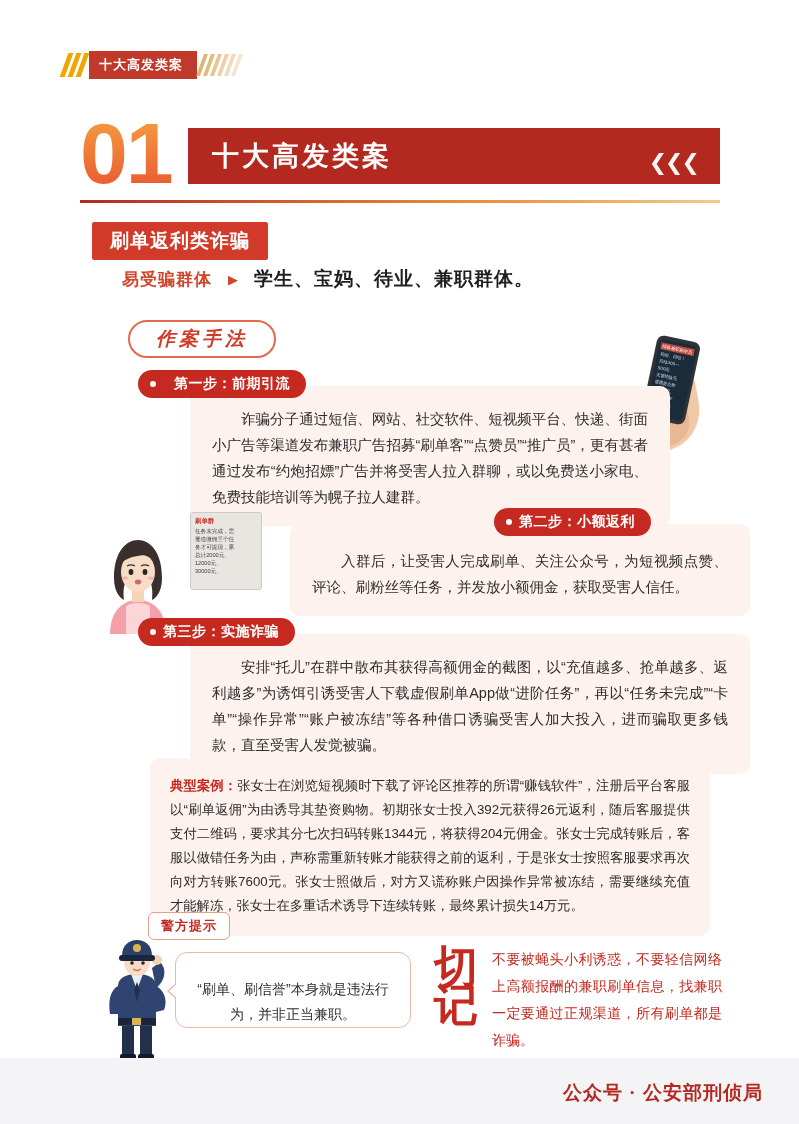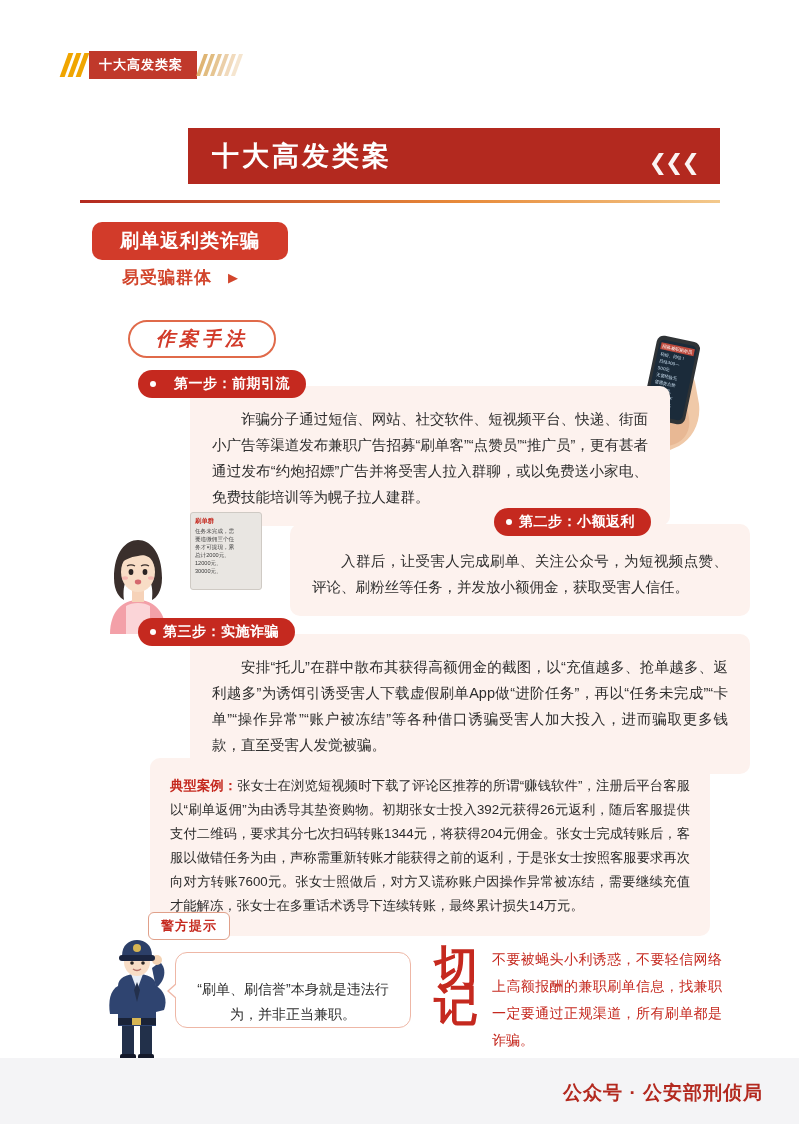--- a/index.html
+++ b/index.html
@@ -76,22 +76,22 @@
   }
   .chapter-underline {
     position:absolute; left:80px; top:200px; width:640px; height:3px;
     background: linear-gradient(90deg,#b3291f 0%, #e88b3a 60%, #f3c98c 100%);
   }
 
   
   .sec-tag {
     position:absolute; left:92px; top:222px;
     background:#d23b2a; color:#fff; font-size:19px; font-weight:bold;
-    padding:6px 28px; letter-spacing:1px;
-    border-radius:10px;
+    padding:6px 18px; letter-spacing:1px;
+    border-radius:2px;
   }
 
   
   .victim-line {
     position:absolute; left:122px; top:266px;
     display:flex; align-items:center; gap:16px;
   }
   .victim-label {
     color:#d2452c; font-size:17px; font-weight:bold; letter-spacing:1px;
   }
@@ -233,32 +233,34 @@
       <i></i>
       <i></i>
       <i></i>
       <i></i>
       <i></i>
       <i></i>
     </span>
 </div>
 
 <div class="chapter">
+  <div class="chapter-num">01</div>
   <div class="chapter-bar">
     <span class="chapter-bar-text">十大高发类案</span>
     <span class="chapter-arrows">❮❮❮</span>
   </div>
 </div>
 <div class="chapter-underline"></div>
 
 <div class="sec-tag">刷单返利类诈骗</div>
 
 <div class="victim-line">
   <span class="victim-label">易受骗群体</span>
   <span class="tri">▶</span>
+  <span class="victim-text">学生、宝妈、待业、兼职群体。</span>
 </div>
 
 <div class="method-badge">
   <span>作案手法</span>
 </div>
 
 <div class="phone-wrap">
   <svg viewBox="0 0 175 125" width="175" height="125">
 
     <path d="M96 92 C92 78 96 66 104 60 L132 44 C140 40 148 44 150 52 L154 74 C156 92 148 108 134 116 L116 124 C104 126 98 112 96 92 Z" fill="#f0c9a8"></path>

